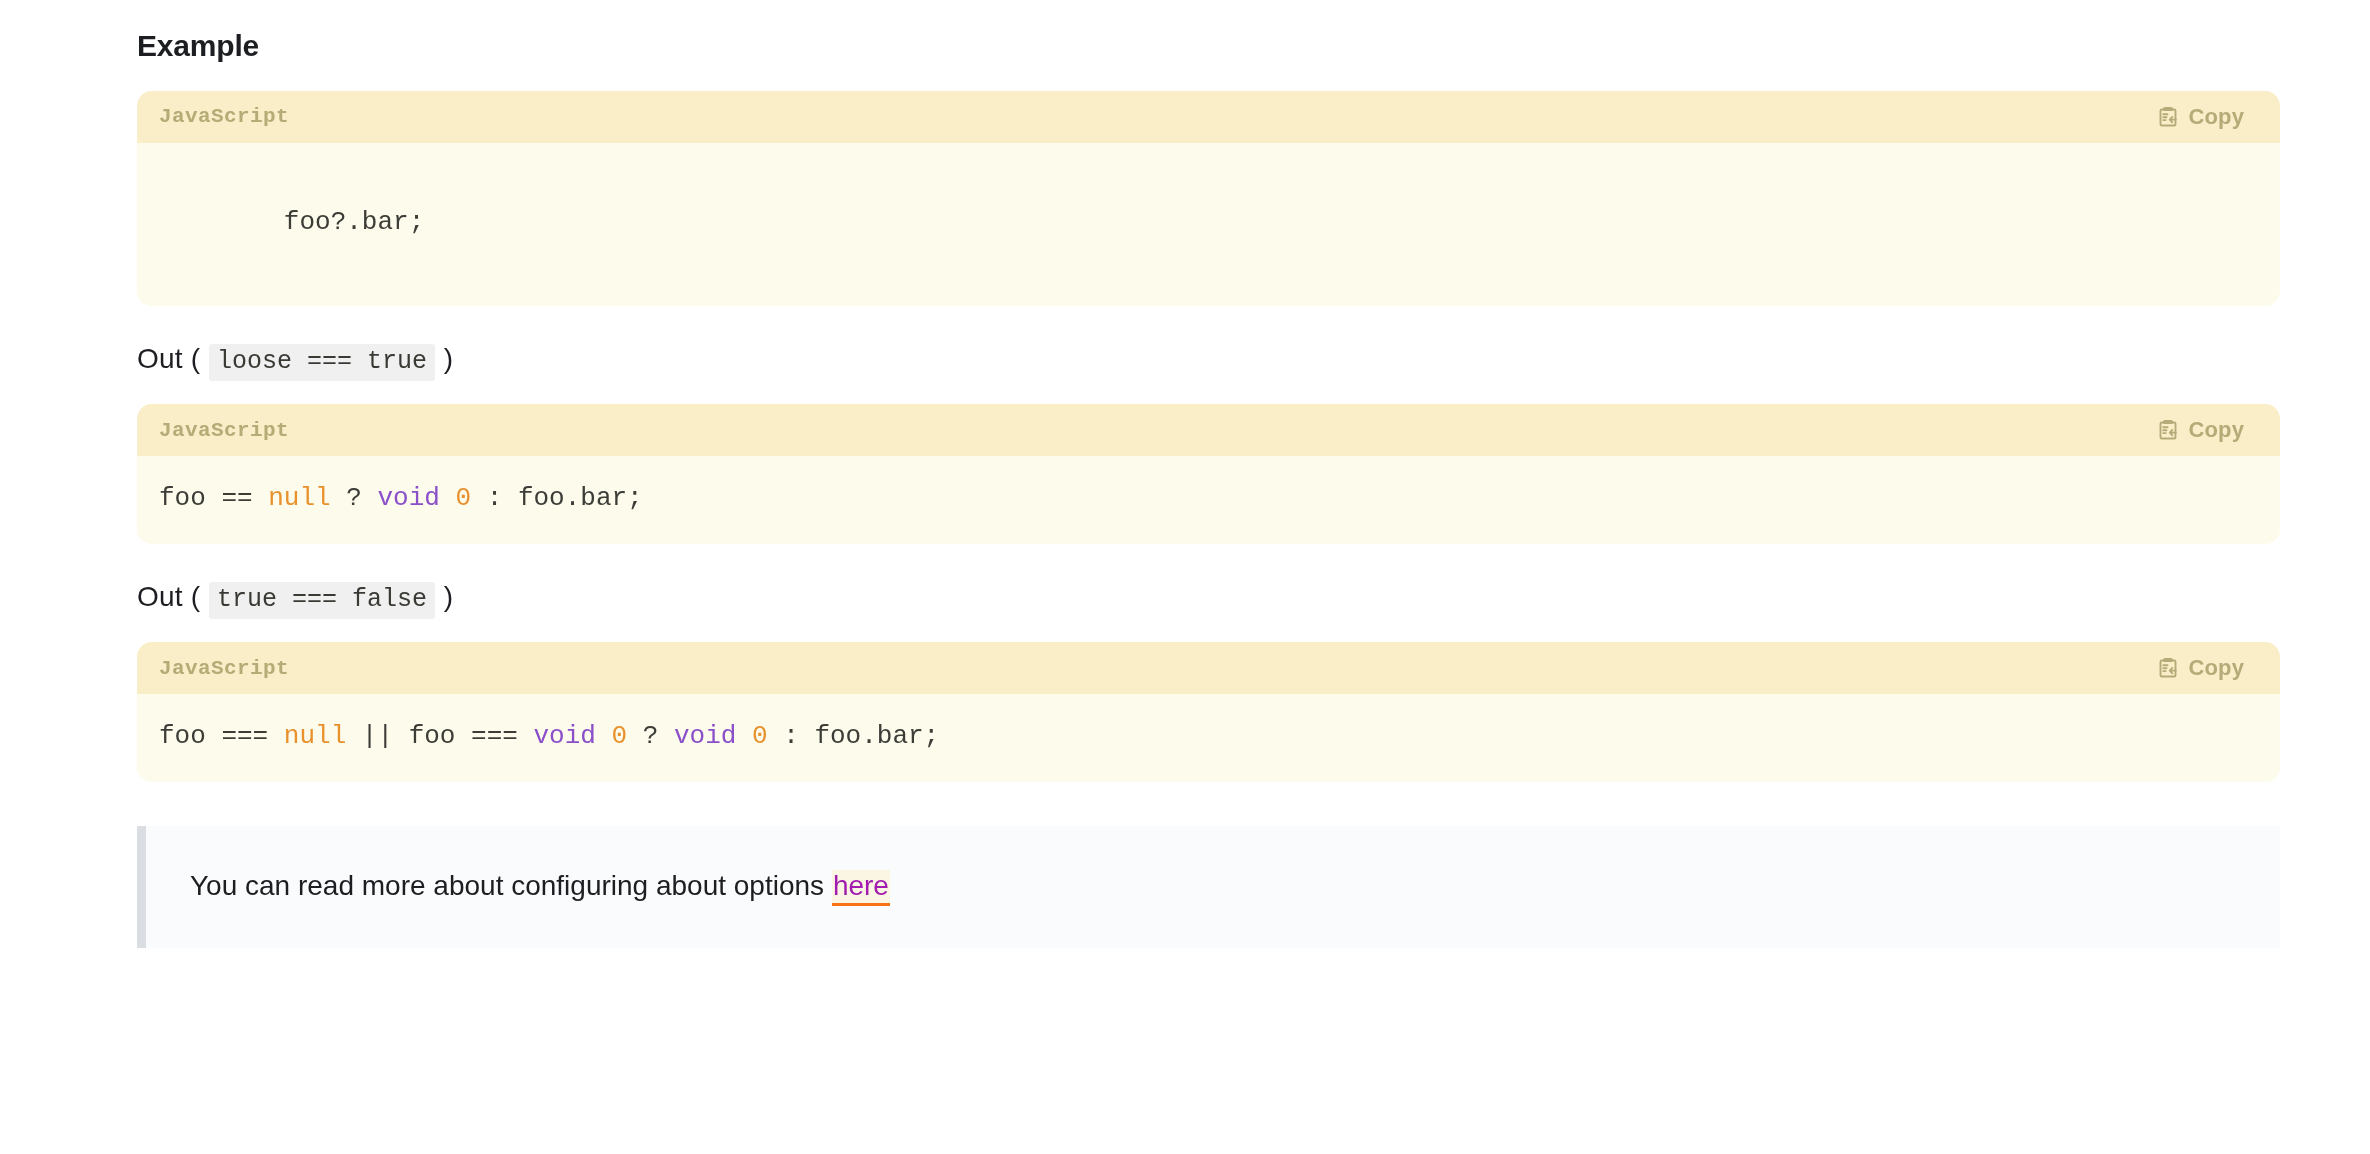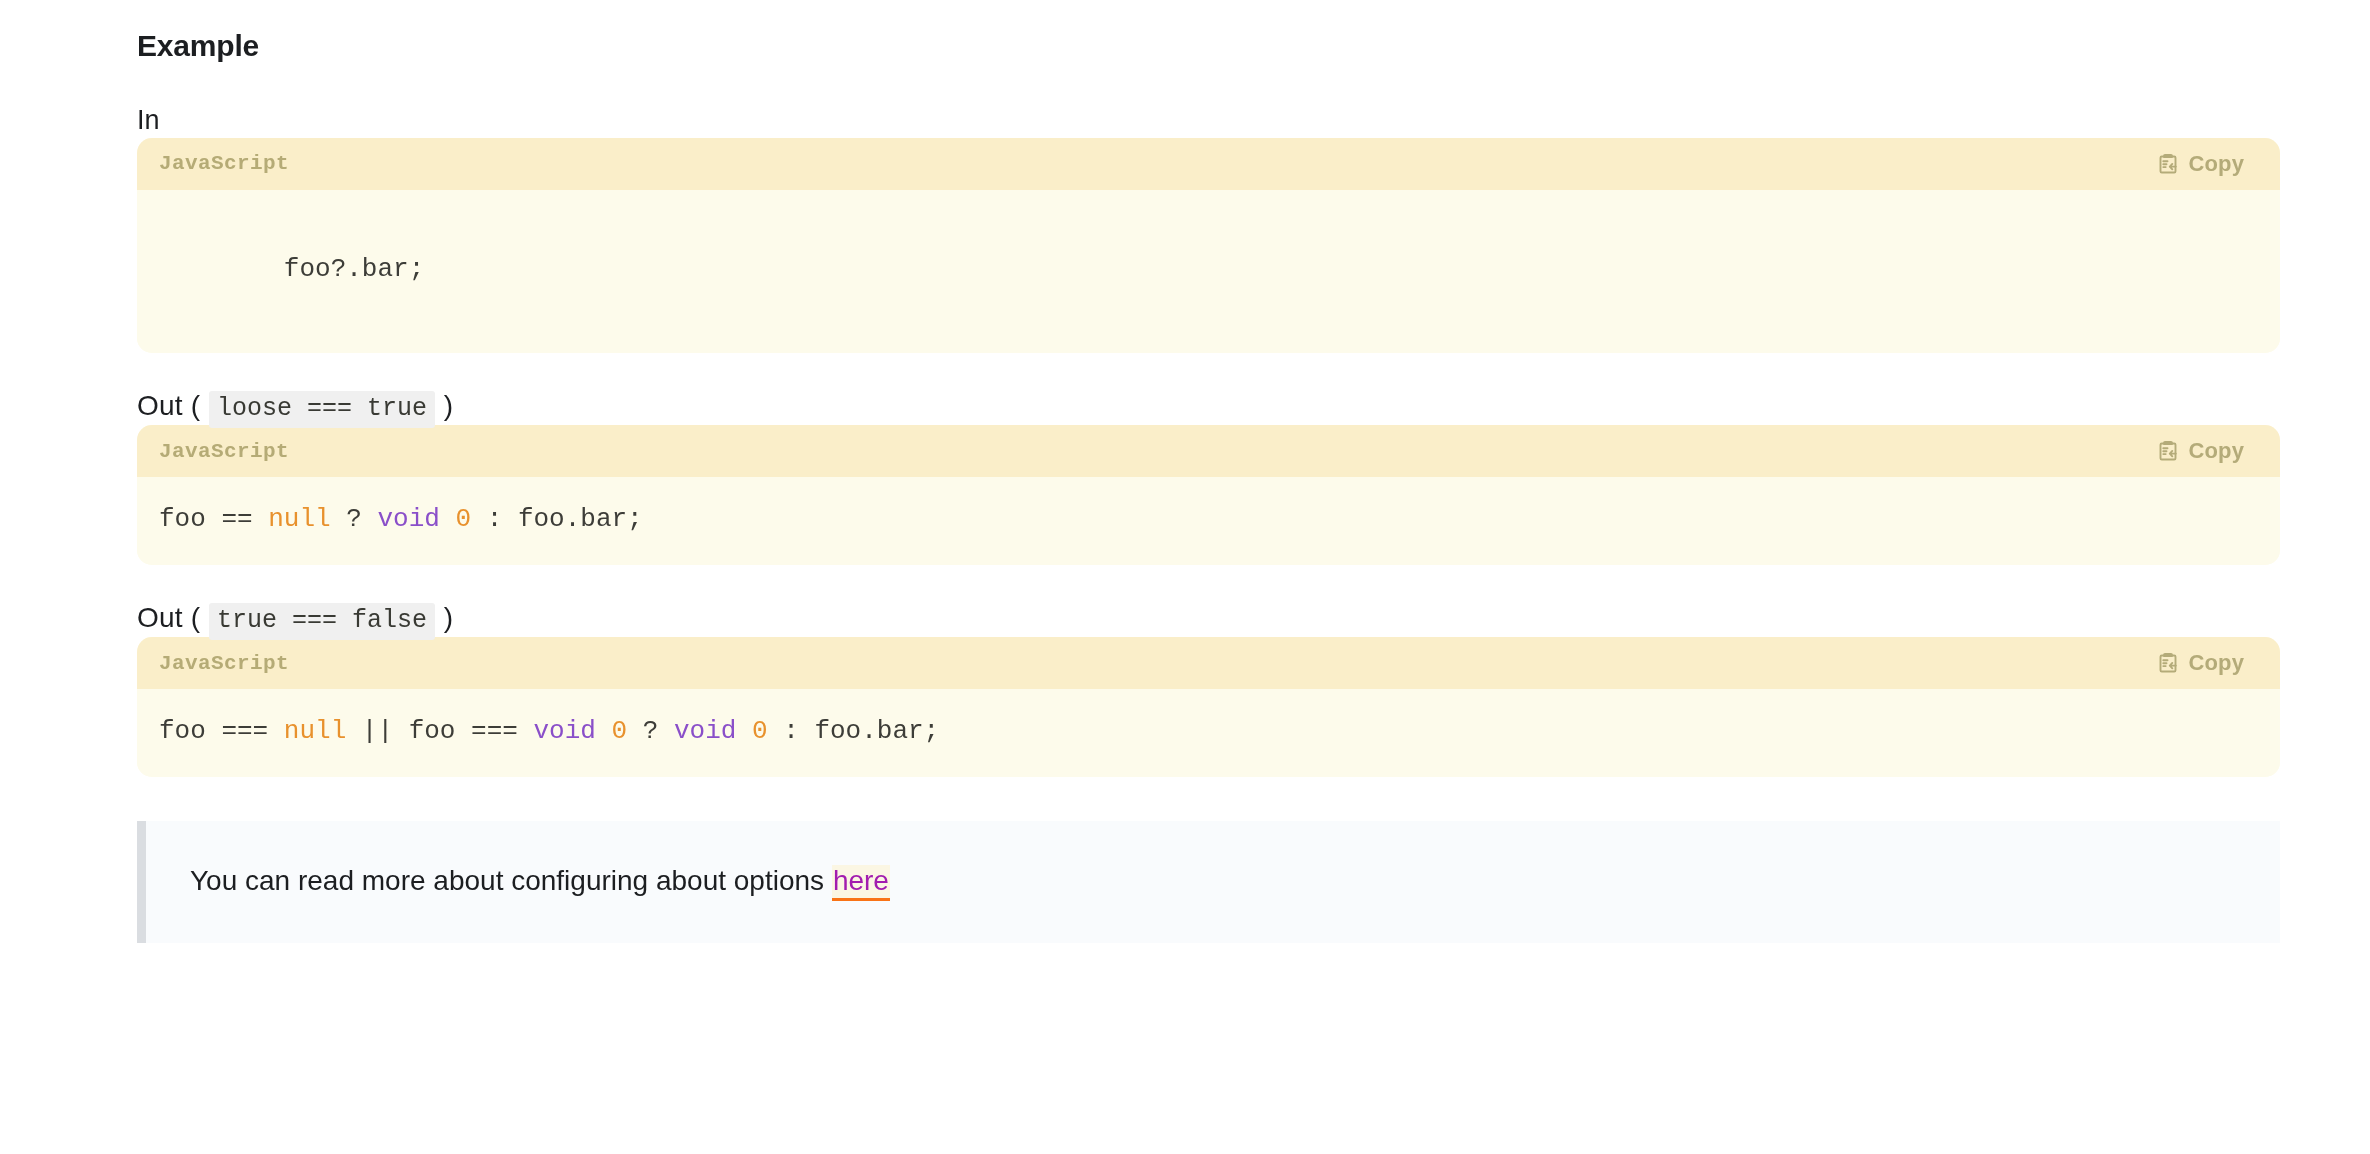--- a/index.html
+++ b/index.html
@@ -66,20 +66,21 @@
     border-radius: 3px;
     padding: 3px 8px 5px 8px;
     font-size: 25px;
     color: #393a34;
     margin: 0 1px;
   }
 
   
   .codeblock {
     width: 2143px;
+    margin-top: 26px;
     border-radius: 15px;
     overflow: hidden;
     background: #fdfbeb;
   }
   .code-header {
     background: #faeec9;
     height: 52px;
     display: flex;
     align-items: center;
     justify-content: space-between;
@@ -148,21 +149,20 @@
   }
 </style>
 </head>
 <body>
 
 <div class="page">
   <div class="content">
 
     <h2 class="heading">Example</h2>
 
-    <p class="para">In</p>
 
     <div class="codeblock">
       <div class="code-header">
         <span class="code-lang">JavaScript</span>
         <button class="copy-btn">
           <span class="copy-icon-wrap">
             <svg class="copy-icon" viewBox="0 0 24 24" fill="none" stroke="#b4ab79" stroke-width="1.9" stroke-linecap="round" stroke-linejoin="round">
               <path d="M9 3h6a1 1 0 0 1 1 1v1H8V4a1 1 0 0 1 1-1z"></path>
               <path d="M16 4.5h2.2a1.3 1.3 0 0 1 1.3 1.3v13.4a1.3 1.3 0 0 1-1.3 1.3H5.8a1.3 1.3 0 0 1-1.3-1.3V5.8A1.3 1.3 0 0 1 5.8 4.5H8"></path>
               <path d="M7.3 9.3h4.2M7.3 12.2h3.2M7.3 15.1h2.4"></path>

